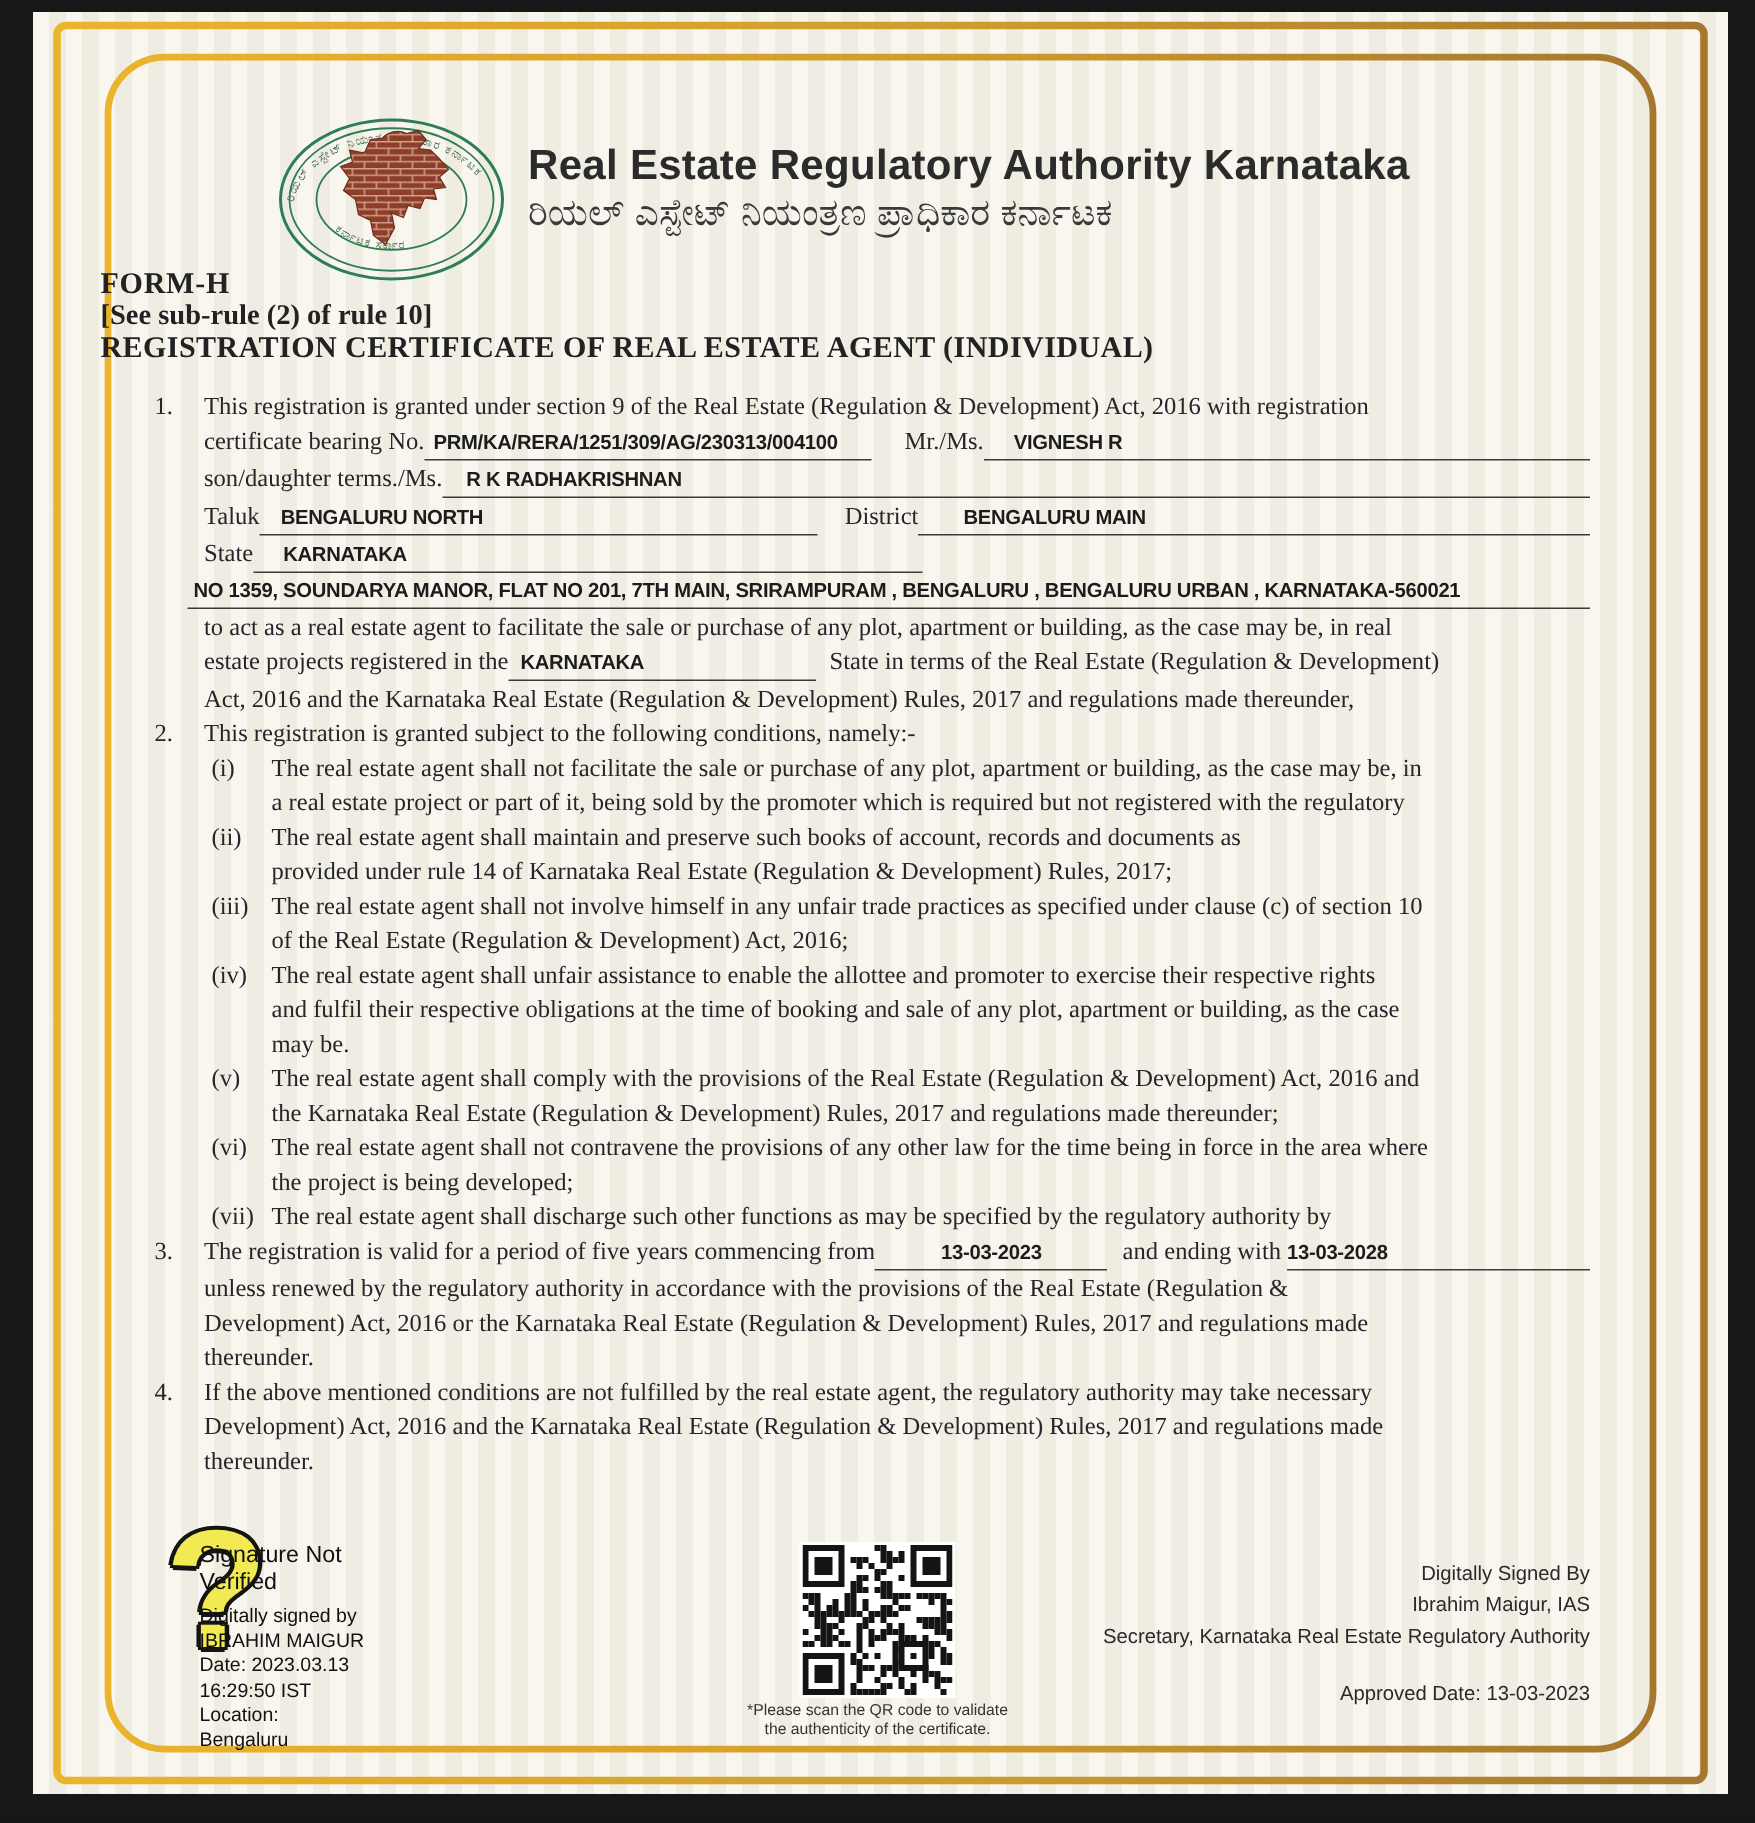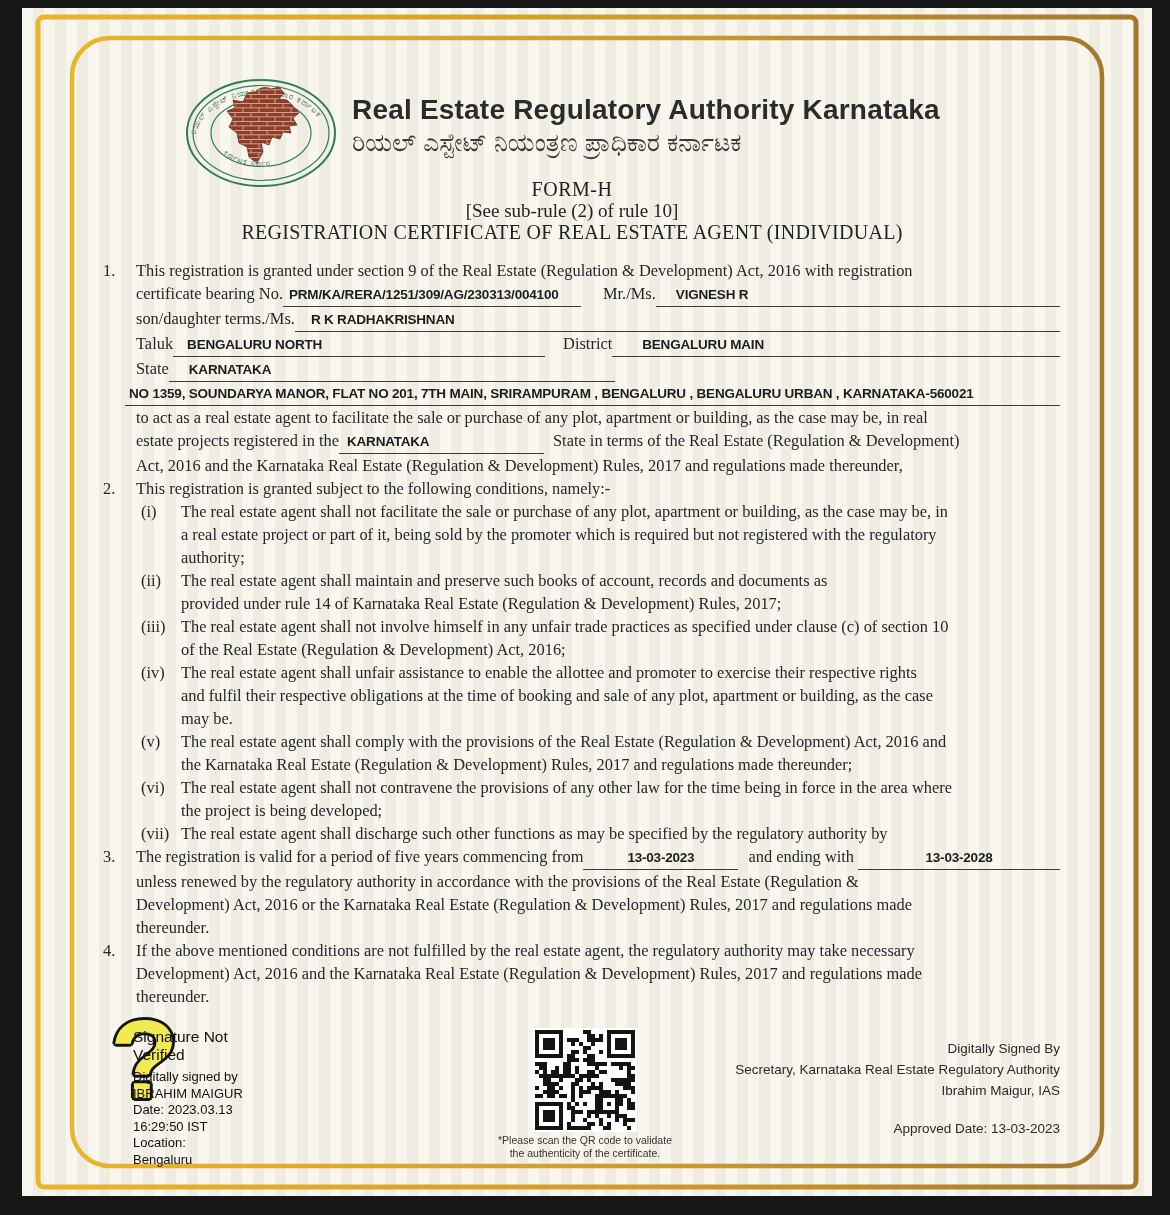--- a/index.html
+++ b/index.html
@@ -6,21 +6,21 @@
   .stage{position:relative;width:1170px;height:1215px;background:#171717;overflow:hidden;
          font-family:"Liberation Serif",serif;}
   .paper{position:absolute;left:22px;top:8px;width:1130px;height:1188px;
          background:repeating-linear-gradient(90deg,#f8f6ee 0 11px,#efede2 11px 22px);}
   .frame{position:absolute;left:0;top:0;}
   
   .head-en{position:absolute;left:330px;top:86px;width:700px;font-family:"Liberation Sans",sans-serif;
            font-weight:bold;font-size:28px;color:#2b2b2b;letter-spacing:.2px;}
   .head-kn{position:absolute;left:330px;top:120px;width:700px;font-family:"Liberation Sans",sans-serif;
            font-size:25px;color:#3a3a3a;}
-  .ctr{position:absolute;left:30px;width:1040px;text-align:center;color:#222;font-weight:normal;}
+  .ctr{position:absolute;left:45px;width:1040px;color:#222;font-weight:bold;}
   .form-title{top:170px;font-size:20px;letter-spacing:.5px;}
   .form-subrule{top:192px;font-size:19px;}
   .cert-title{top:213px;font-size:20px;letter-spacing:.3px;}
   
   .content{position:absolute;left:81px;top:251px;width:957px;font-size:16.4px;line-height:23px;color:#26262a;}
   .item{position:relative;padding-left:33px;}
   .num{position:absolute;left:0;top:0;}
   .t{white-space:nowrap;}
   .row{display:flex;align-items:baseline;}
   .row .lbl{white-space:nowrap;}
@@ -34,21 +34,21 @@
   .w-taluk{width:372px;padding-left:14px;}
   .gap-dist{margin-left:18px;}
   .p-district{padding-left:30px;}
   .w-state{width:446px;padding-left:20px;}
   .w-reg{width:205px;padding-left:8px;margin-right:9px;}
   .addr{flex:1;margin-left:-11px;padding-left:4px;}
   .cond{position:relative;padding-left:78px;}
   .roman{position:absolute;left:38px;top:0;}
   .w-from{width:155px;text-align:center;padding:0;}
   .mid-lbl{margin:0 4px 0 10px;white-space:nowrap;}
-  .w-to{text-align:center;padding:0;}
+  .w-to{padding:0;}
   
   .stamp{position:absolute;left:63px;top:1020px;width:230px;font-family:"Liberation Sans",sans-serif;color:#111;z-index:3;margin-left:48px;}
   .stamp .big{font-size:15.5px;line-height:18px;}
   .stamp .sml{font-size:13px;line-height:16.5px;margin-top:5px;}
   .qmark{position:absolute;left:88px;top:996px;z-index:2;font-family:"Liberation Sans",sans-serif;
          font-weight:bold;font-size:112px;line-height:112px;color:#f2ea52;
          text-shadow:-3px 0 #141414,3px 0 #141414,0 -3px #141414,0 3px #141414,
                      -2px -2px #141414,2px -2px #141414,-2px 2px #141414,2px 2px #141414;}
   .qr-box{position:absolute;left:511px;top:1020px;width:104px;height:104px;background:#fff;padding:2px;box-sizing:border-box;}
   .qr-caption{position:absolute;left:433px;top:1126px;width:260px;text-align:center;
@@ -144,21 +144,20 @@
       </div>
 
       <div class="item">
         <span class="num">2.</span>
         <div class="t">This registration is granted subject to the following conditions, namely:-</div>
       </div>
       <div class="cond">
         <span class="roman">(i)</span>
         <div class="t">The real estate agent shall not facilitate the sale or purchase of any plot, apartment or building, as the case may be, in</div>
         <div class="t">a real estate project or part of it, being sold by the promoter which is required but not registered with the regulatory</div>
-        <div class="t">authority;</div>
       </div>
       <div class="cond">
         <span class="roman">(ii)</span>
         <div class="t">The real estate agent shall maintain and preserve such books of account, records and documents as</div>
         <div class="t">provided under rule 14 of Karnataka Real Estate (Regulation &amp; Development) Rules, 2017;</div>
       </div>
       <div class="cond">
         <span class="roman">(iii)</span>
         <div class="t">The real estate agent shall not involve himself in any unfair trade practices as specified under clause (c) of section 10</div>
         <div class="t">of the Real Estate (Regulation &amp; Development) Act, 2016;</div>
@@ -445,19 +444,19 @@
           <rect x="72" y="72" width="4" height="4" fill="#141414"></rect>
         </svg>
     </div>
     <div class="qr-caption">
       <div>*Please scan the QR code to validate</div>
       <div>the authenticity of the certificate.</div>
     </div>
 
     <div class="signed">
       <div>Digitally Signed By</div>
+      <div>Ibrahim Maigur, IAS</div>
       <div>Secretary, Karnataka Real Estate Regulatory Authority</div>
-      <div>Ibrahim Maigur, IAS</div>
       <div class="approved">Approved Date: 13-03-2023</div>
     </div>
 
   </div>
 </div>
 
 </body></html>

